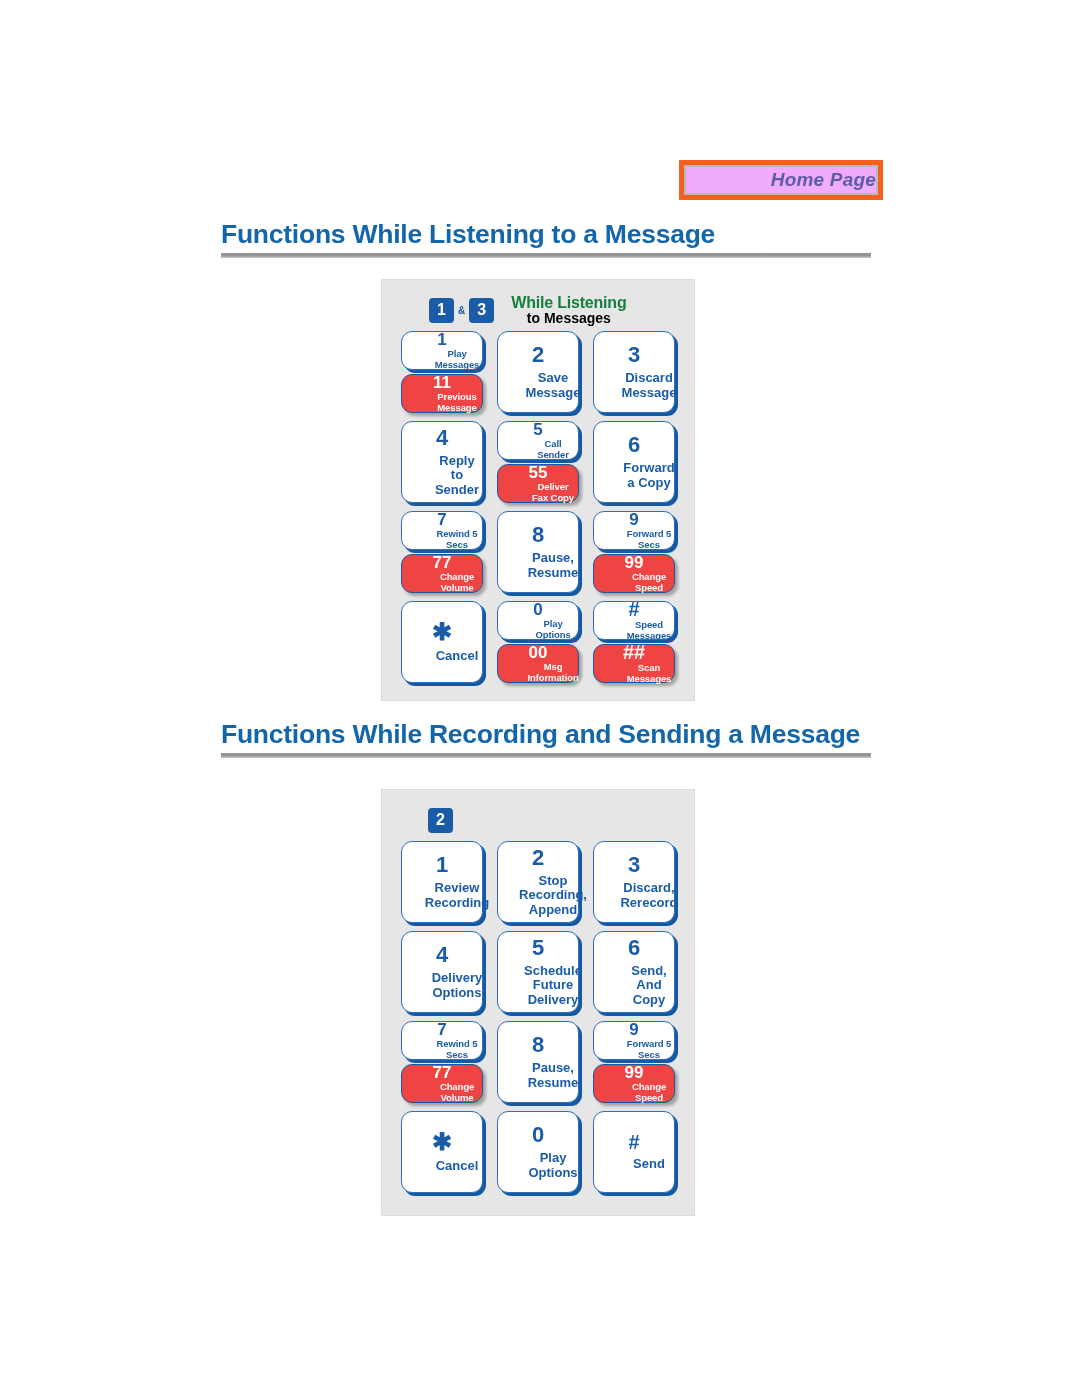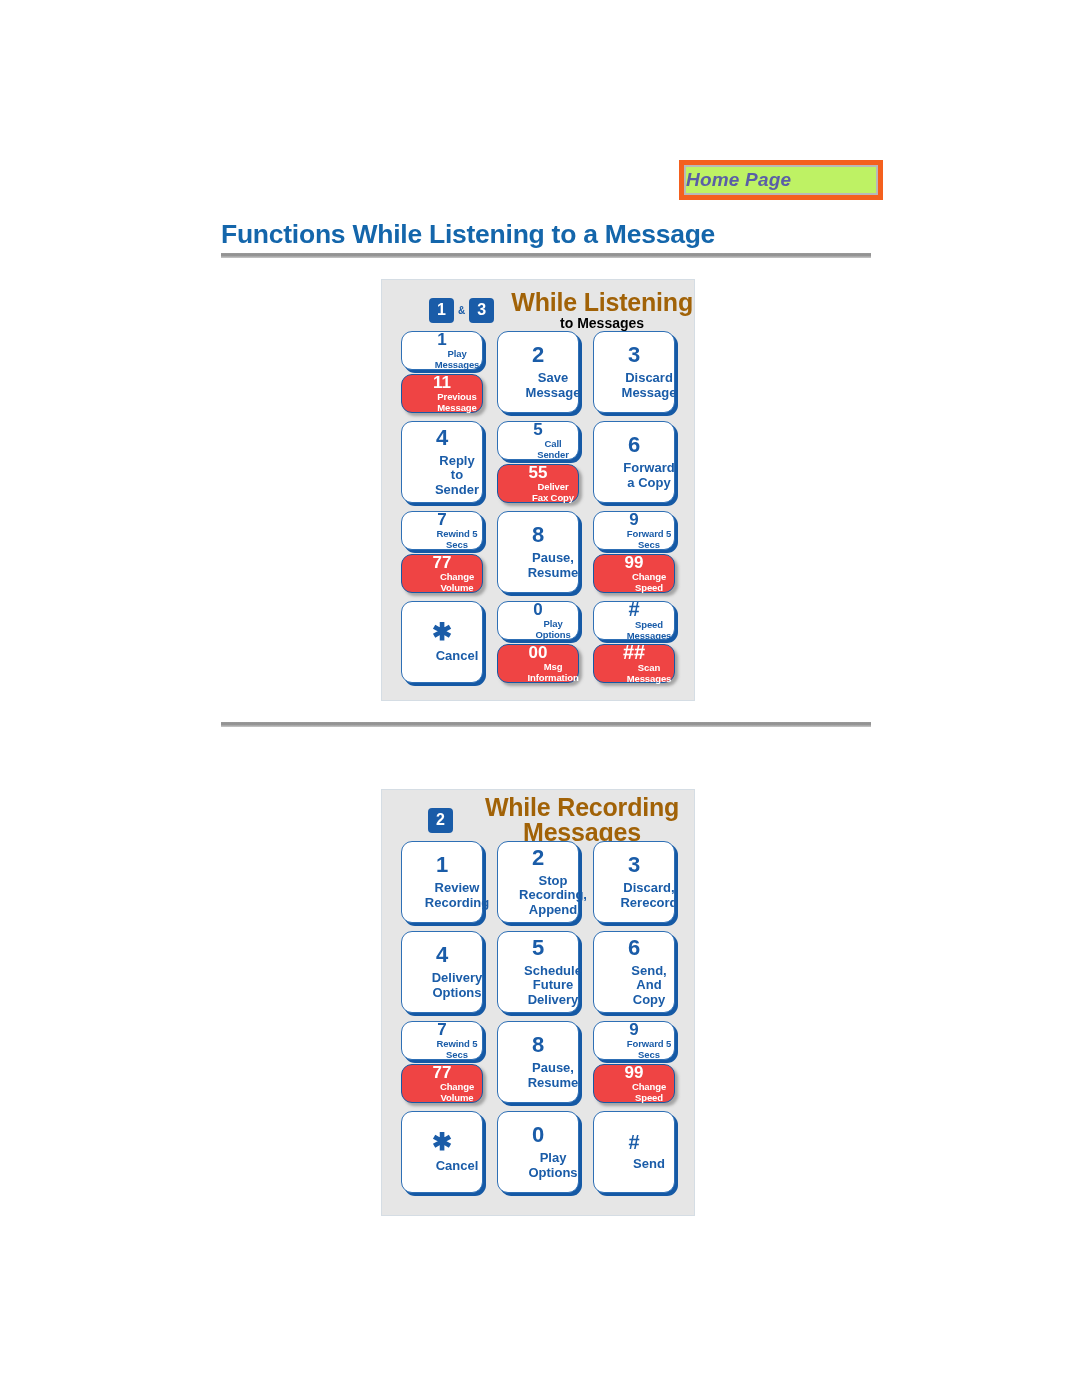--- a/index.html
+++ b/index.html
@@ -27,24 +27,24 @@
     border: 5px solid #f4601e;
     box-sizing: border-box;
     display: flex;
     align-items: center;
     justify-content: center;
   }
   .homepage-inner {
     width: 100%;
     height: 100%;
     border: 2px solid #b9b9b9;
-    background: #bef264;
-    display: flex;
-    align-items: center;
-    justify-content: flex-start;
+    background: #f0abfc;
+    display: flex;
+    align-items: center;
+    justify-content: flex-end;
     box-sizing: border-box;
   }
   .homepage-label {
     font-size: 19px;
     font-weight: bold;
     font-style: italic;
     color: #5b5ea6;
     letter-spacing: .2px;
   }
 
@@ -112,23 +112,23 @@
     font-weight: bold;
     color: #1a5ca8;
   }
   .panel-title {
     margin-left: 17px;
     line-height: 1.02;
     text-align: center;
   }
   #panel-recording .panel-title { margin-left: 17px; }
   .panel-title .t1 {
-    font-size: 25px;
-    font-weight: bold;
-    color: #a16207;
+    font-size: 16px;
+    font-weight: bold;
+    color: #15803d;
     letter-spacing: -0.2px;
     display: block;
   }
   .panel-title .t2 {
     font-size: 14px;
     font-weight: bold;
     color: #000000;
     display: block;
   }
 
@@ -344,31 +344,29 @@
           <div class="key blue short">
             <div class="num hash">##</div>
             <div class="lbl">Scan Messages</div>
           </div>
         </div>
       </div>
     </div>
 </div>
 
 <div class="section-heading" id="heading-2">
+  <div class="title">Functions While Recording and Sending a Message</div>
   <div class="rule"></div>
 </div>
 
 <div class="panel" id="panel-recording">
   <div class="panel-header">
     <div class="badge-group">
       <span class="badge">2</span>
     </div>
-    <div class="panel-title">
-      <span class="t1">While Recording Messages</span>
-    </div>
   </div>
   <div class="key-grid">
       <div class="cell">
         <div class="key white tall">
           <div class="num">1</div>
           <div class="lbl">Review<br>Recording</div>
         </div>
       </div>
       <div class="cell">
         <div class="key white tall">

